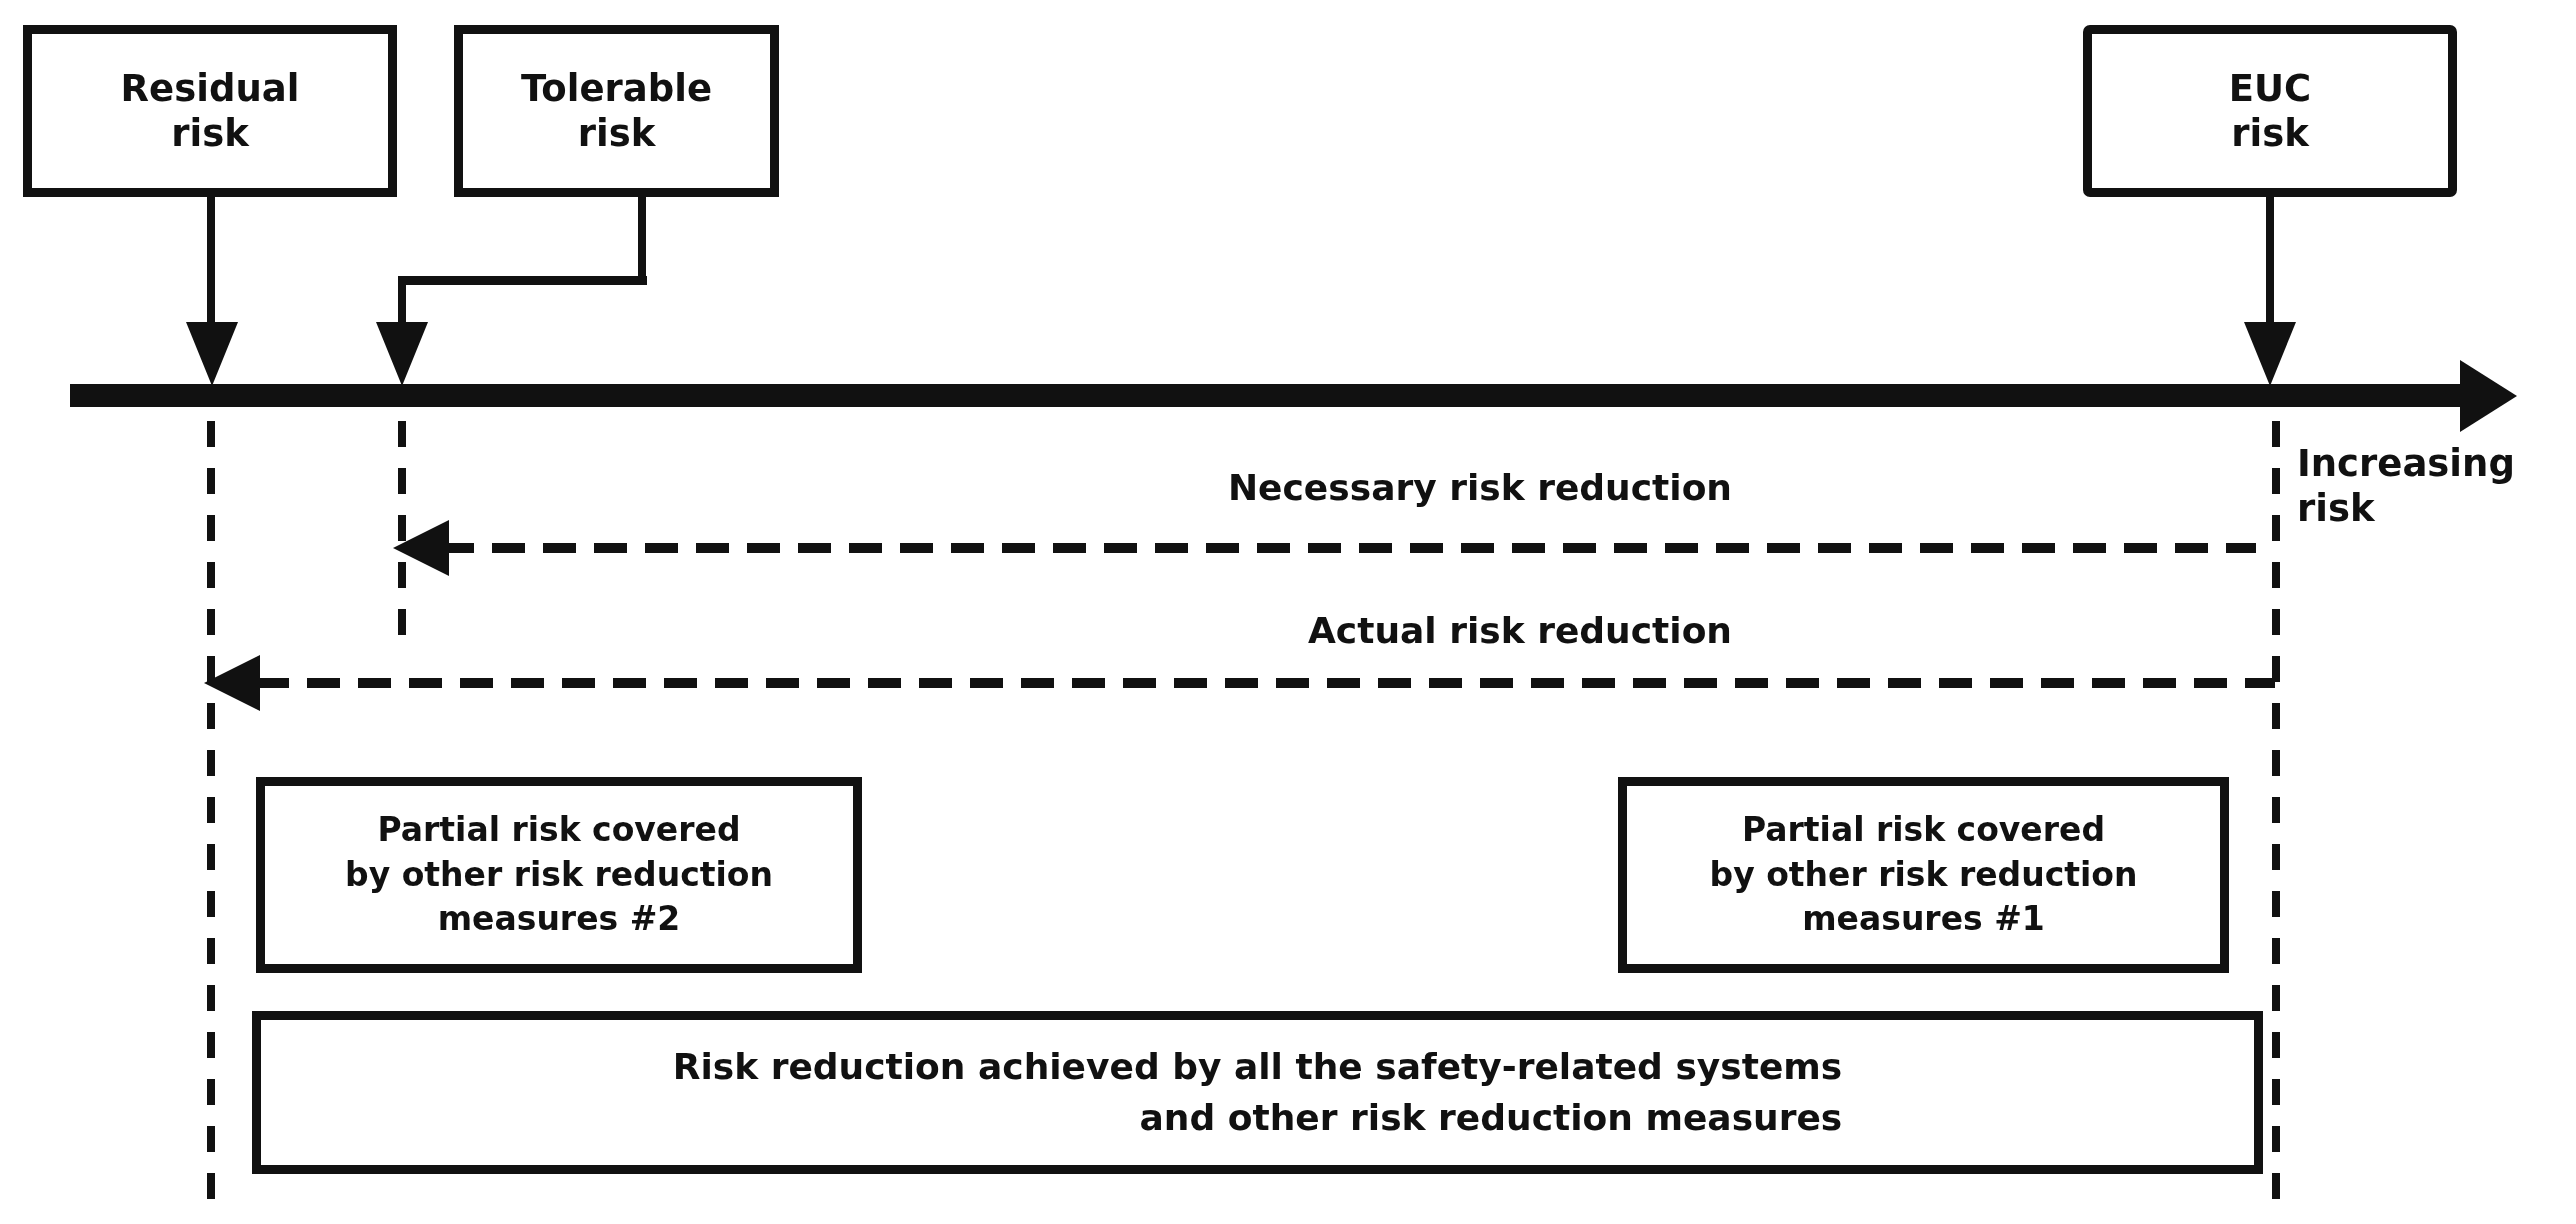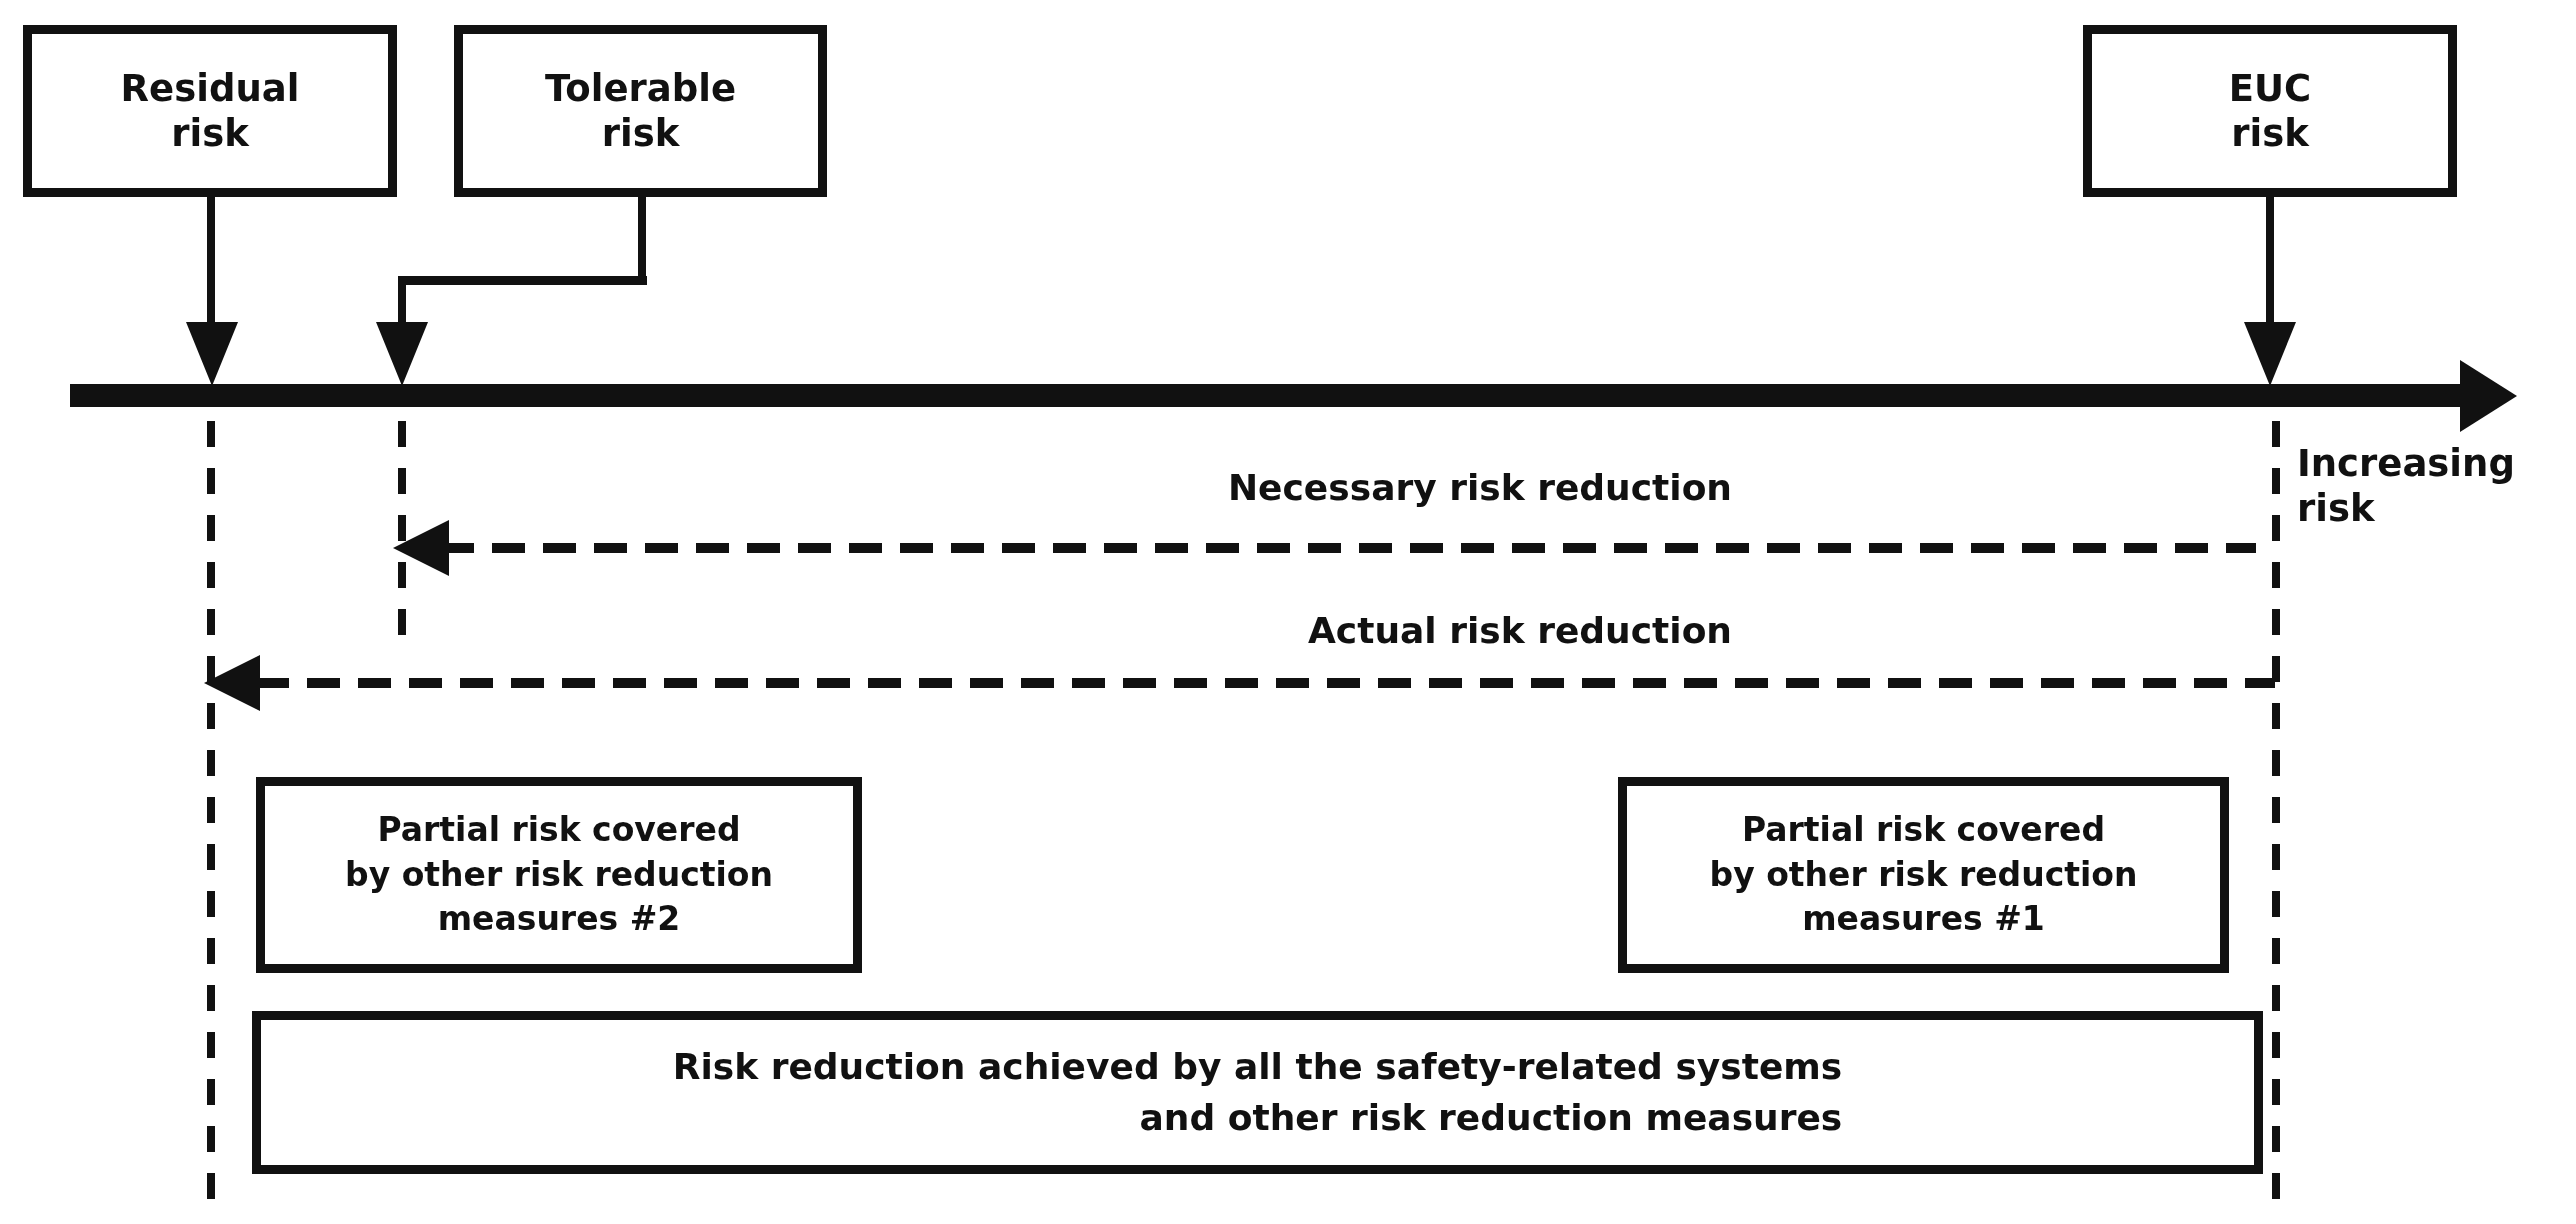--- a/index.html
+++ b/index.html
@@ -14,22 +14,22 @@
 
   
   .node-box{
     position:absolute; top:25px; height:172px;
     border:9.3px solid var(--ink); background:var(--paper);
     display:flex; align-items:center; justify-content:center;
     text-align:center; font-weight:bold; font-size:37px; line-height:1.22;
     white-space:pre-line;
   }
   #box-residual{ left:23px;   width:374px; }
-  #box-tolerable{ left:454px; width:373px; }
-  #box-euc{ left:2083px;      width:374px; }
+  #box-tolerable{ left:454px; width:325px; }
+  #box-euc{ left:2083px;      width:374px;border-radius:7px; }
 
   .partial-box{
     position:absolute; top:777px; height:196px;
     border:9.3px solid var(--ink); background:var(--paper);
     display:flex; align-items:center; justify-content:center;
     text-align:center; font-weight:bold; font-size:33px; line-height:1.35;
     white-space:pre-line;
   }
   #partial-2{ left:256px;  width:606px; }
   #partial-epe{ left:954px; width:604px; }

